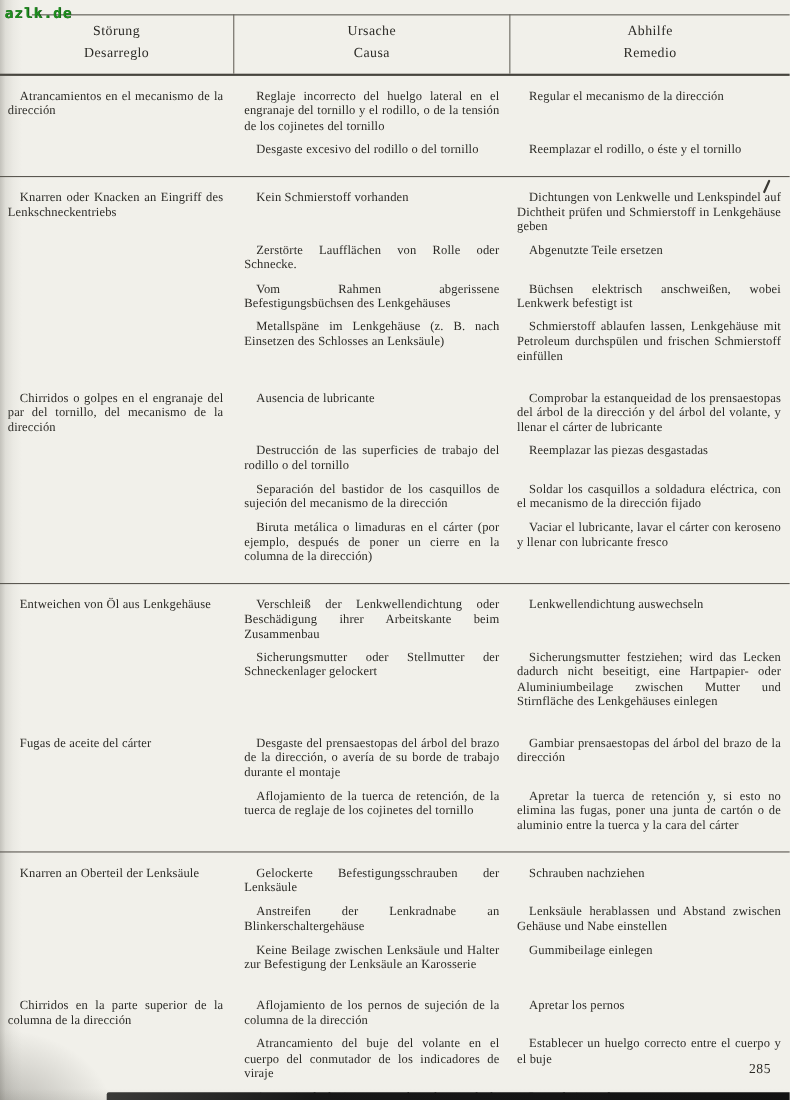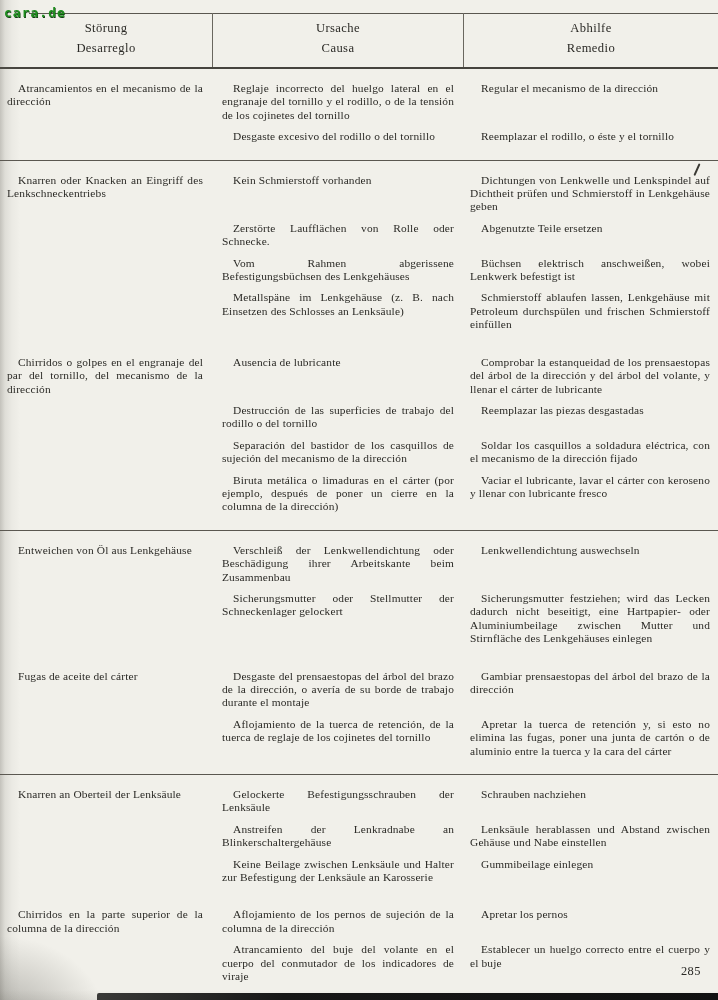--- a/index.html
+++ b/index.html
@@ -56,21 +56,21 @@
     background:#3a3934;transform:rotate(24deg);border-radius:1px;z-index:3;
   }
   .page-number{
     position:absolute;right:17px;bottom:21px;font-size:12.4px;
     letter-spacing:.5px;z-index:4;
   }
 </style>
 </head>
 <body>
 
-<div class="watermark">cara.de</div>
+<div class="watermark">azlk.de</div>
 <div class="top-rule"></div>
 
 <div class="header">
   <div class="hcell">
     <span>Störung</span>
     <span>Desarreglo</span>
   </div>
   <div class="hcell mid">
     <span>Ursache</span>
     <span>Causa</span>

